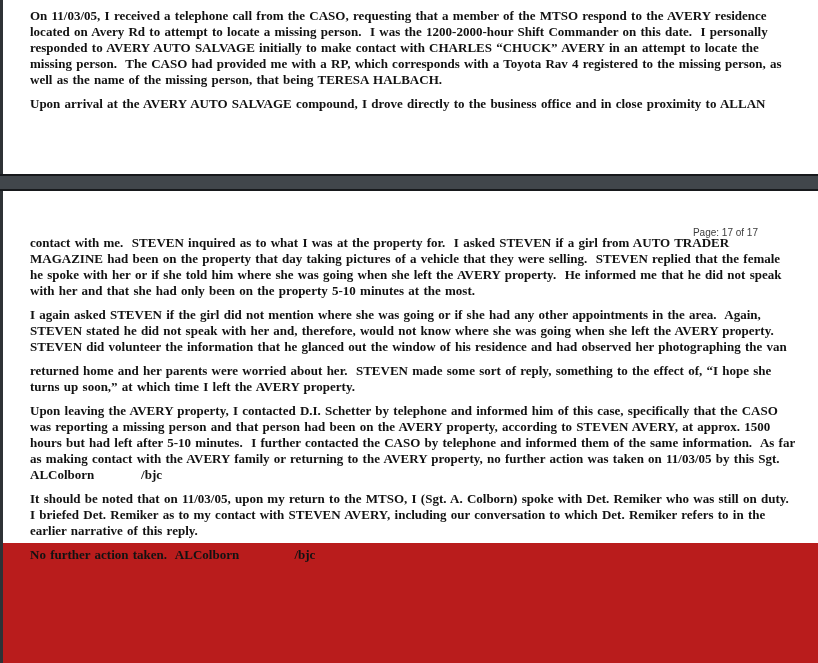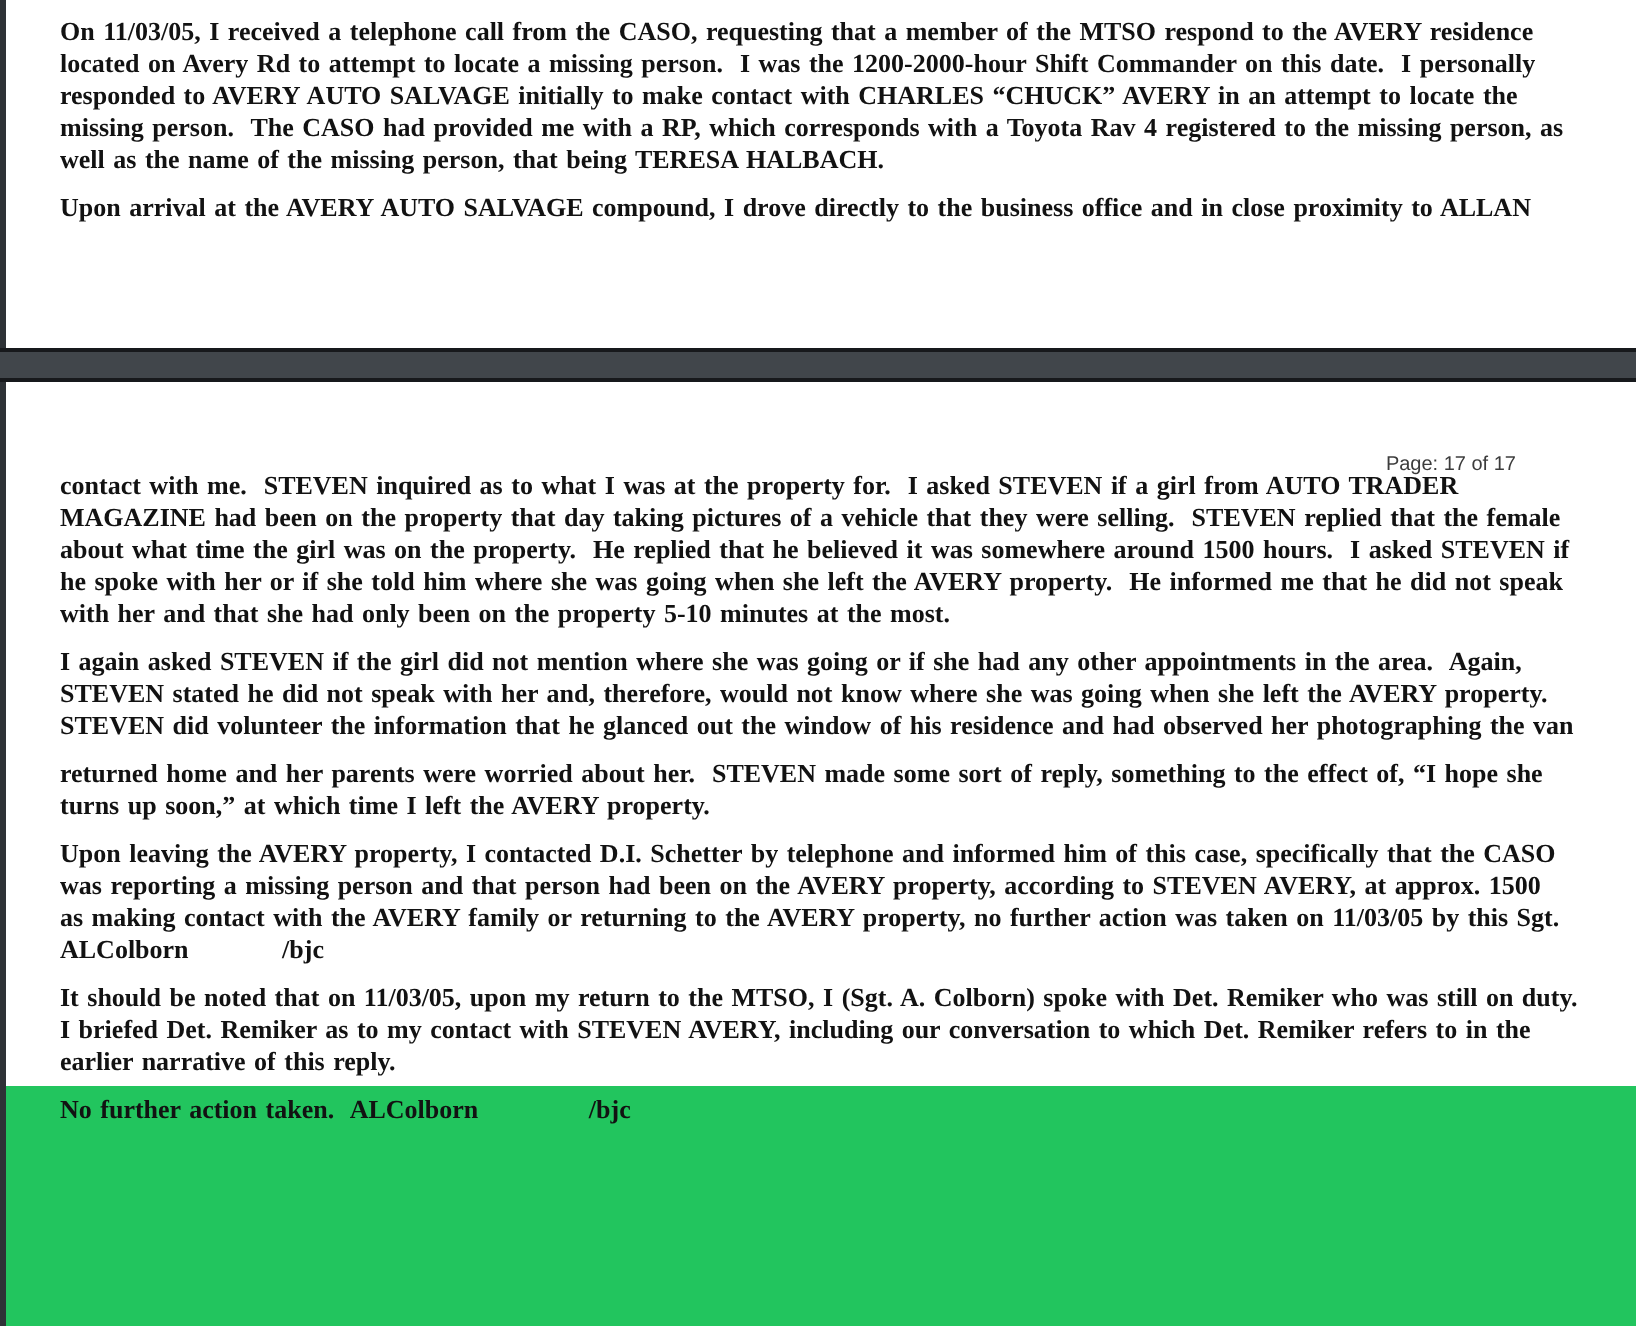--- a/index.html
+++ b/index.html
@@ -4,21 +4,21 @@
 <style>
   html, body {
     margin: 0;
     padding: 0;
     background: #ffffff;
   }
   .viewport {
     position: relative;
     width: 818px;
     height: 663px;
-    background: #22c55e;
+    background: #b91c1c;
     overflow: hidden;
     font-family: "Liberation Serif", serif;
   }
   .left-strip {
     position: absolute;
     left: 0; top: 0;
     width: 3px; height: 663px;
     background: #2e3236;
     z-index: 1;
   }
@@ -87,36 +87,36 @@
   </div>
 
   <div class="separator"></div>
 
   <div class="page page-2">
     <div class="page-label">Page: 17 of 17</div>
     <div class="text-block">
         <div class="para">
           <div class="line">contact with me.  STEVEN inquired as to what I was at the property for.  I asked STEVEN if a girl from AUTO TRADER</div>
           <div class="line">MAGAZINE had been on the property that day taking pictures of a vehicle that they were selling.  STEVEN replied that the female</div>
-          <div class="line">about what time the girl was on the property.  He replied that he believed it was somewhere around 1500 hours.  I asked STEVEN if</div>
           <div class="line">he spoke with her or if she told him where she was going when she left the AVERY property.  He informed me that he did not speak</div>
           <div class="line">with her and that she had only been on the property 5-10 minutes at the most.</div>
         </div>
         <div class="para">
           <div class="line">I again asked STEVEN if the girl did not mention where she was going or if she had any other appointments in the area.  Again,</div>
           <div class="line">STEVEN stated he did not speak with her and, therefore, would not know where she was going when she left the AVERY property.</div>
           <div class="line">STEVEN did volunteer the information that he glanced out the window of his residence and had observed her photographing the van</div>
         </div>
         <div class="para">
           <div class="line">returned home and her parents were worried about her.  STEVEN made some sort of reply, something to the effect of, “I hope she</div>
           <div class="line">turns up soon,” at which time I left the AVERY property.</div>
         </div>
         <div class="para">
           <div class="line">Upon leaving the AVERY property, I contacted D.I. Schetter by telephone and informed him of this case, specifically that the CASO</div>
           <div class="line">was reporting a missing person and that person had been on the AVERY property, according to STEVEN AVERY, at approx. 1500</div>
+          <div class="line">hours but had left after 5-10 minutes.  I further contacted the CASO by telephone and informed them of the same information.  As far</div>
           <div class="line">as making contact with the AVERY family or returning to the AVERY property, no further action was taken on 11/03/05 by this Sgt.</div>
           <div class="line">ALColborn           /bjc</div>
         </div>
         <div class="para">
           <div class="line">It should be noted that on 11/03/05, upon my return to the MTSO, I (Sgt. A. Colborn) spoke with Det. Remiker who was still on duty.</div>
           <div class="line">I briefed Det. Remiker as to my contact with STEVEN AVERY, including our conversation to which Det. Remiker refers to in the</div>
           <div class="line">earlier narrative of this reply.</div>
         </div>
         <div class="para">
           <div class="line">No further action taken.  ALColborn             /bjc</div>

